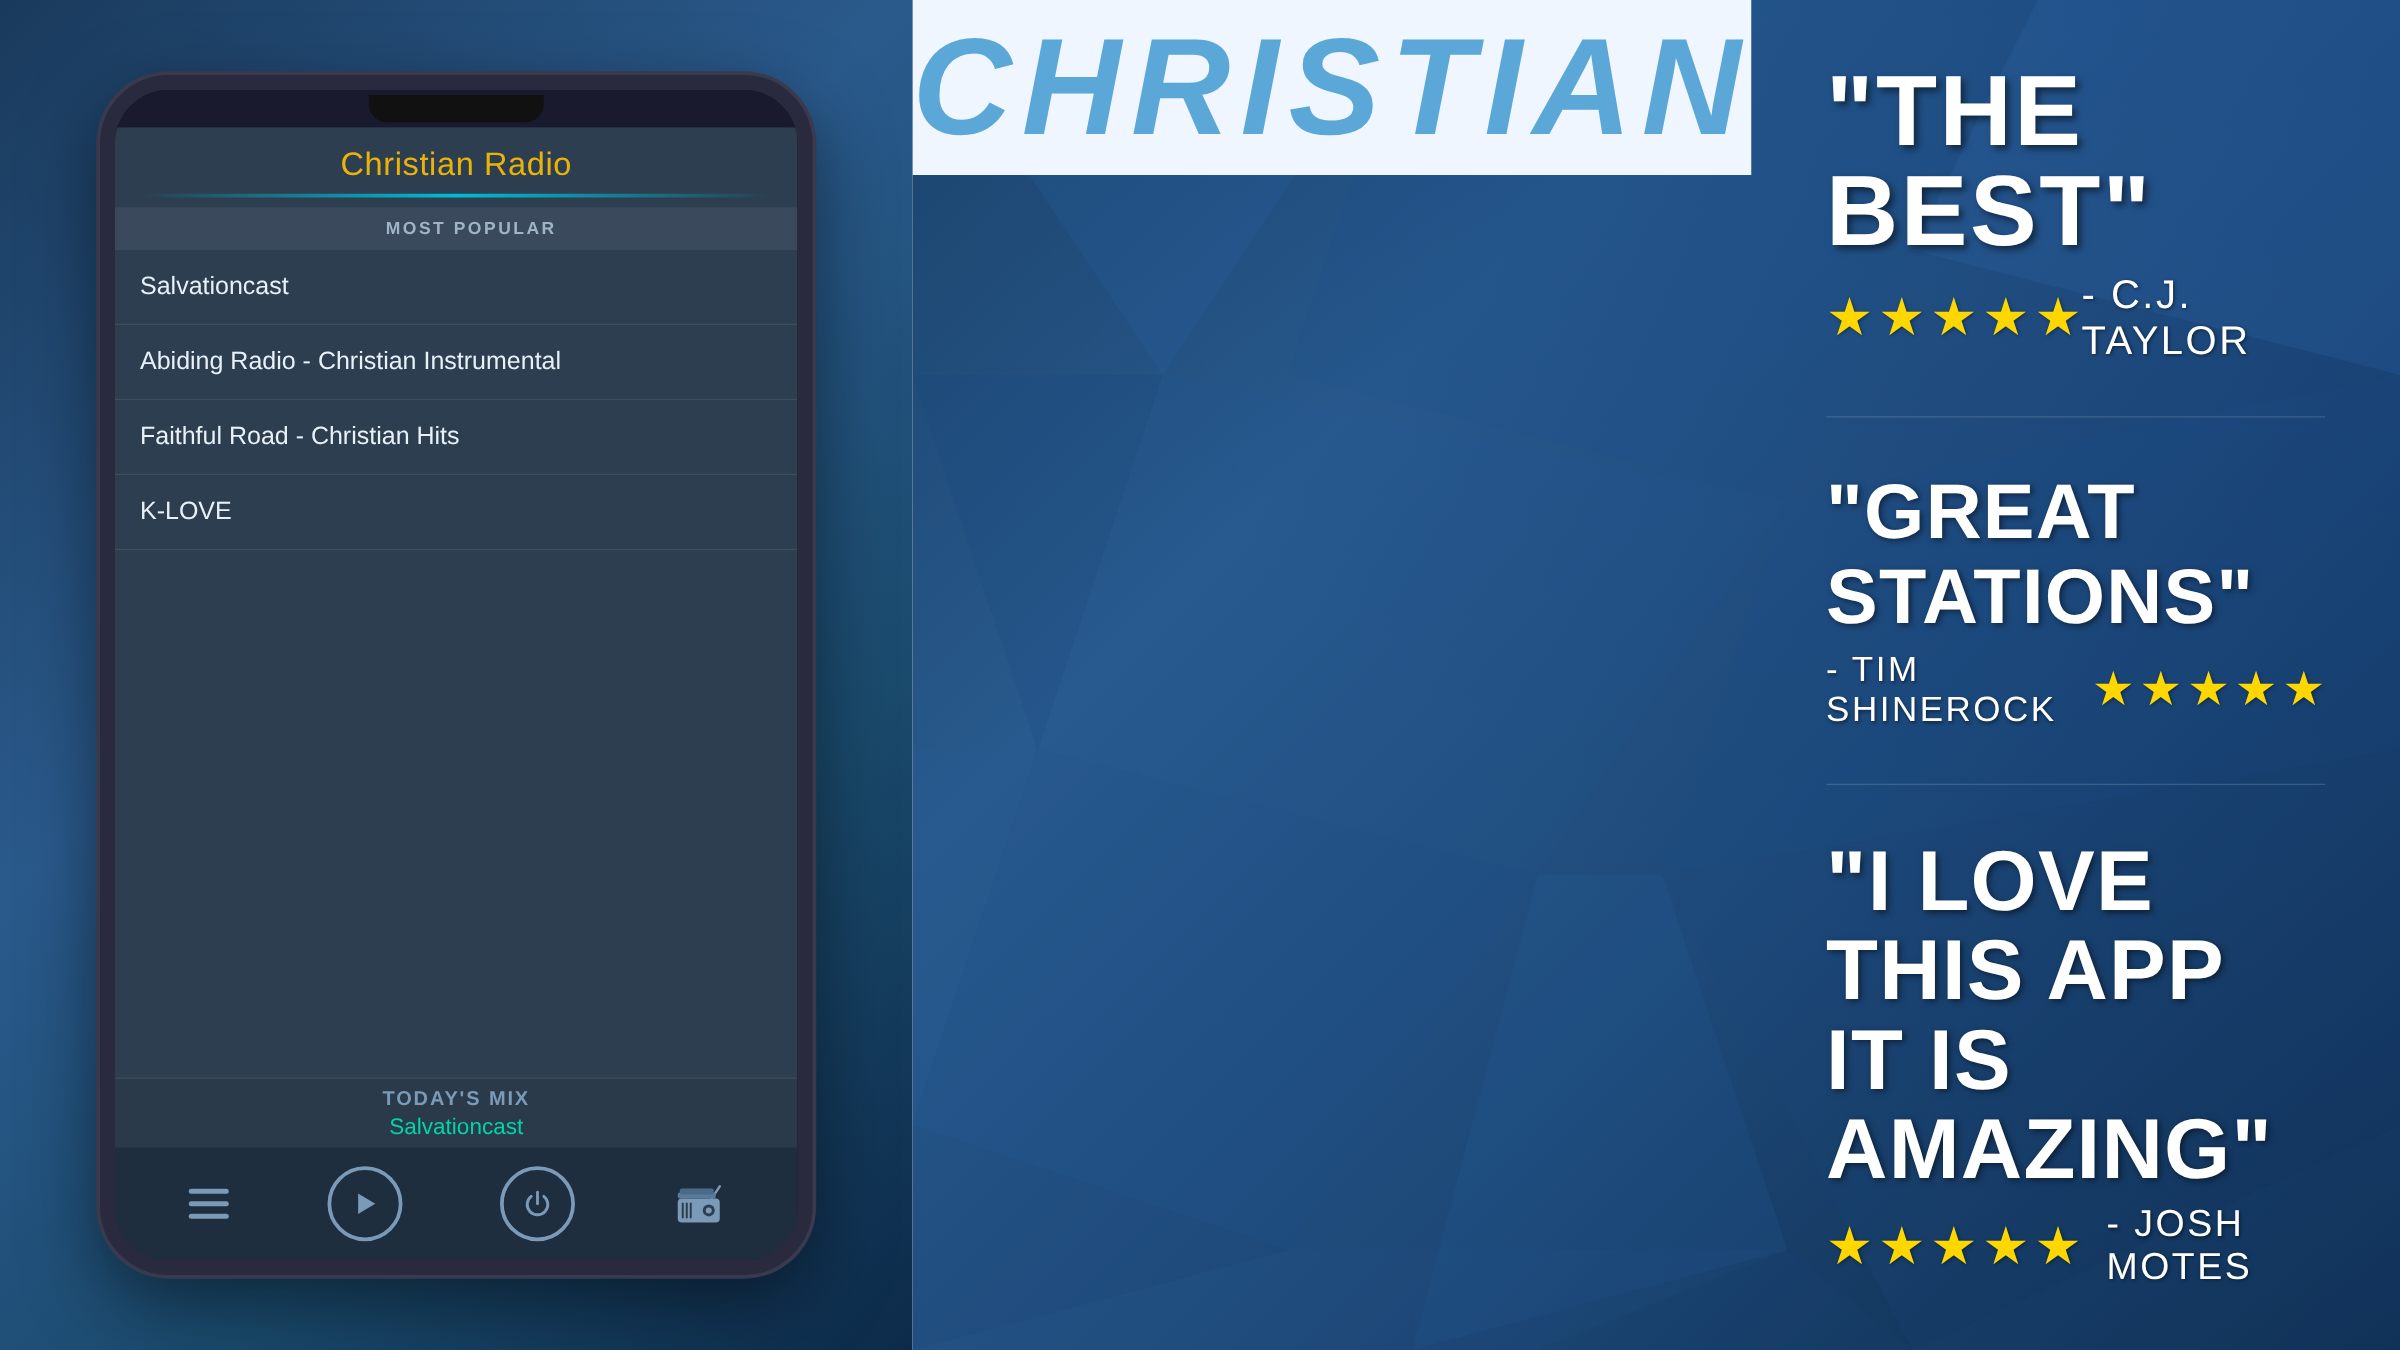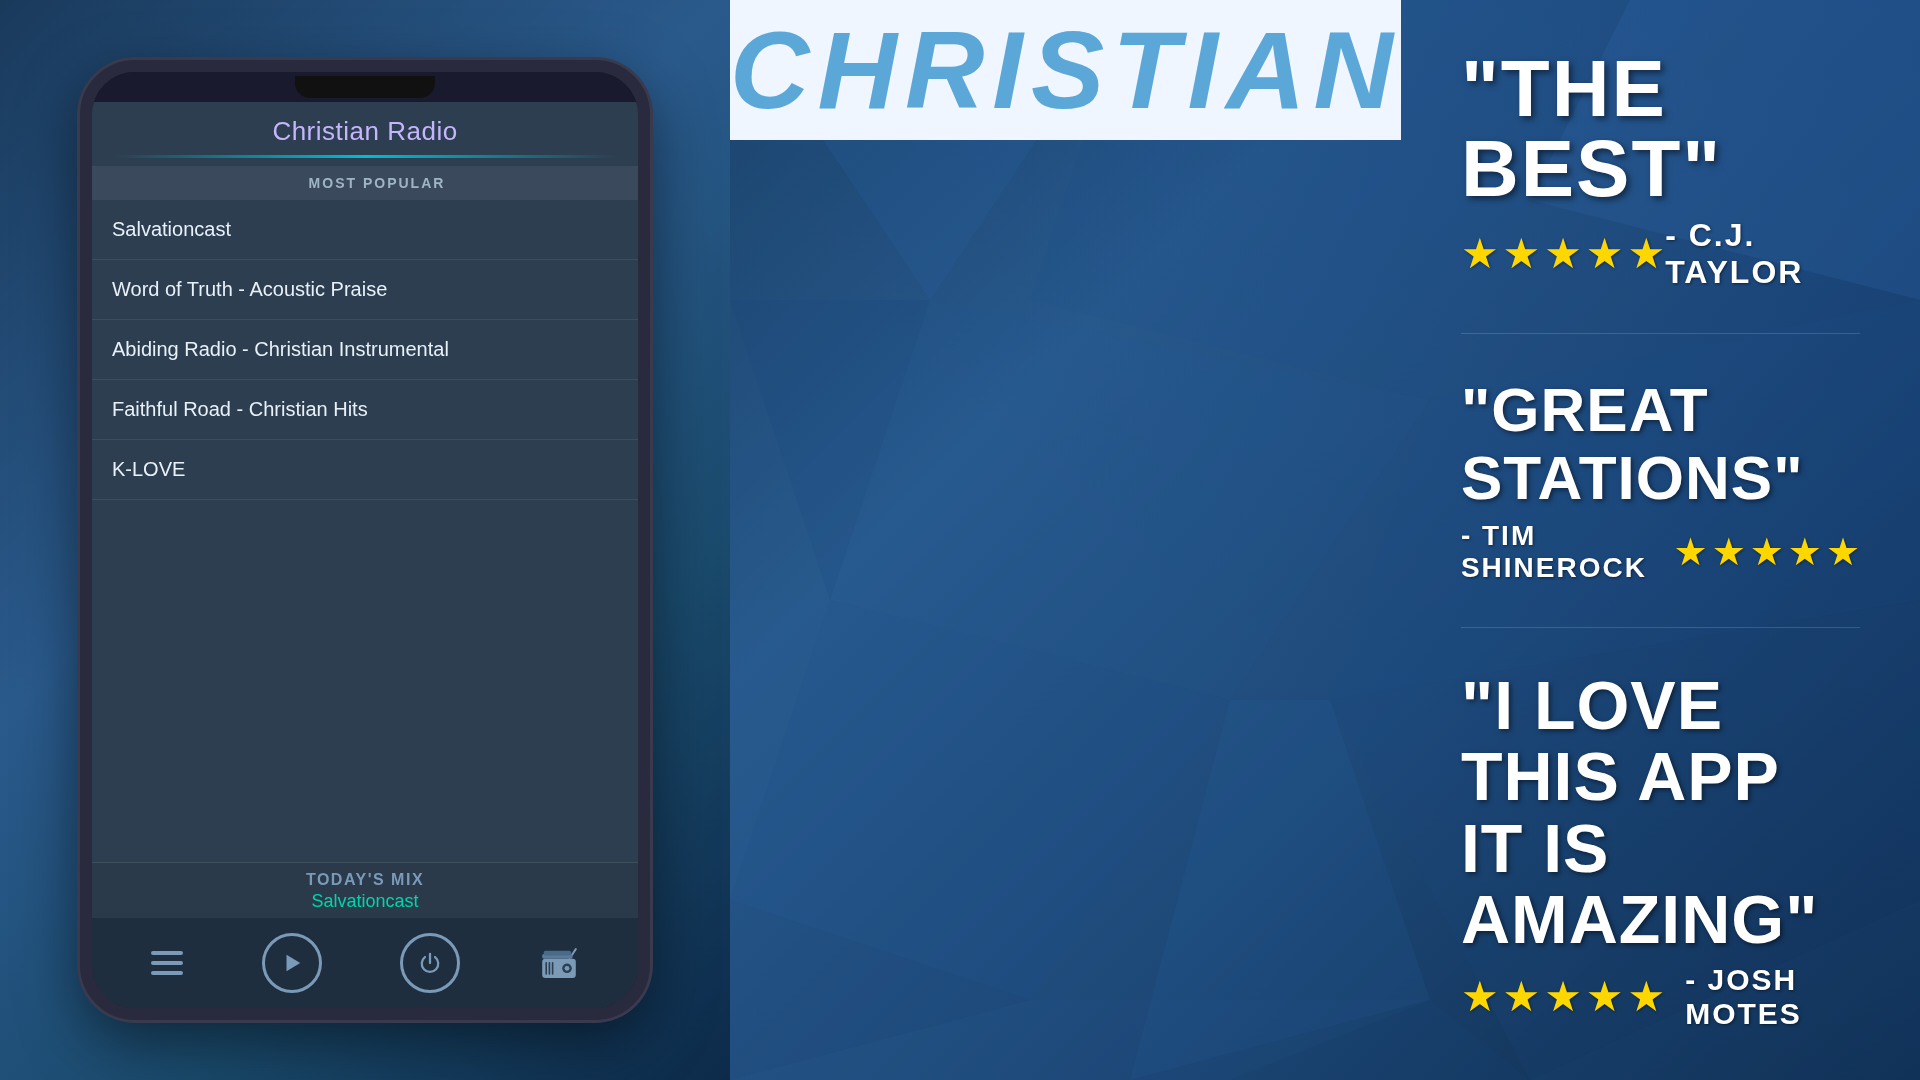--- a/index.html
+++ b/index.html
@@ -69,21 +69,21 @@
 
     
     .app-header {
       background: #2c3e50;
       padding: 14px 20px 8px;
       text-align: center;
       flex-shrink: 0;
     }
 
     .app-title {
-      color: #c4b5fd;
+      color: #eab308;
       font-size: 26px;
       font-weight: 400;
       letter-spacing: 0.5px;
     }
 
     .header-line {
       height: 3px;
       background: linear-gradient(90deg, transparent, #00bcd4, transparent);
       margin-top: 8px;
     }
@@ -258,21 +258,21 @@
 
     
     .review-block {
       display: flex;
       flex-direction: column;
       gap: 8px;
     }
 
     .review-author {
       color: #ffffff;
-      font-weight: 700;
+      font-weight: 400;
       font-size: 28px;
       letter-spacing: 2px;
       text-shadow: 1px 1px 3px rgba(0,0,0,0.5);
     }
 
     .review-row {
       display: flex;
       align-items: center;
       gap: 20px;
     }
@@ -355,23 +355,20 @@
         <div class="header-line"></div>
       </div>
 
       <div class="section-header">
         <span class="section-title">MOST POPULAR</span>
       </div>
 
       <div class="station-list">
         <div class="station-item">
           <span class="station-name">Salvationcast</span>
-        </div>
-        <div class="station-item">
-          <span class="station-name">Word of Truth - Acoustic Praise</span>
         </div>
         <div class="station-item">
           <span class="station-name">Abiding Radio - Christian Instrumental</span>
         </div>
         <div class="station-item">
           <span class="station-name">Faithful Road - Christian Hits</span>
         </div>
         <div class="station-item">
           <span class="station-name">K-LOVE</span>
         </div>

